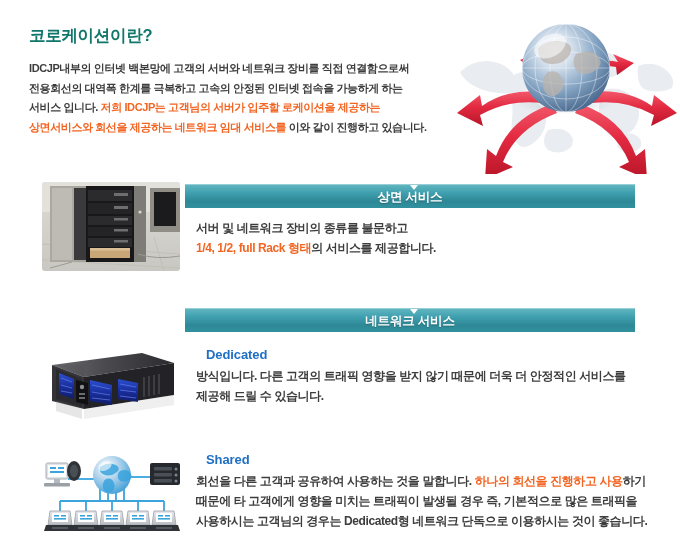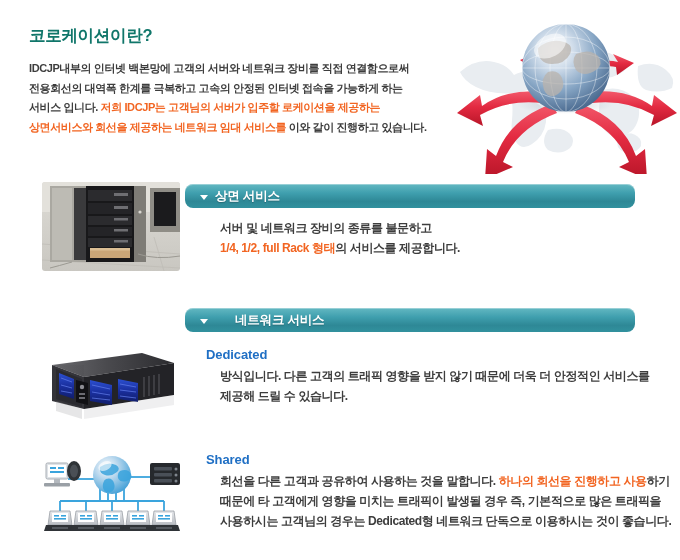--- a/index.html
+++ b/index.html
@@ -55,55 +55,55 @@
     overflow: hidden;
   }
   .globe-hero svg { display: block; }
 
   
   .bar {
     position: absolute;
     height: 24px;
     left: 185px;
     width: 450px;
-    border-radius: 8px;
+    border-radius: 0;
     background: linear-gradient(180deg, #63b8c2 0%, #3f9fae 38%, #2e8896 72%, #31919e 100%);
     box-shadow: inset 0 1px 0 rgba(255,255,255,0.35);
     display: flex;
     align-items: center;
+    flex-direction: column;
   }
   .bar .caret {
     margin-left: 15px;
     margin-right: 7px;
     width: 0; height: 0;
     border-left: 4.5px solid transparent;
     border-right: 4.5px solid transparent;
     border-top: 5.5px solid #ffffff;
     position: relative;
     top: 1px;
   }
   .bar .bar-label {
     font-size: 12.5px;
     font-weight: bold;
     color: #ffffff;
     letter-spacing: -0.2px;
     text-shadow: 0 1px 1px rgba(0,0,0,0.22);
   }
   #bar-colo { top: 184px; }
-  #bar-net  { top: 308px; gap: 20px; }
+  #bar-net  { top: 308px; }
 
   
   .copy {
     position: absolute;
     font-size: 12px;
     line-height: 20px;
     letter-spacing: -0.4px;
     font-weight: bold;
     color: #3d3d3d;
-    margin-left: 24px;
   }
   .copy .ln { display: block; white-space: nowrap; }
   .sub-head {
     position: absolute;
     font-size: 13px;
     font-weight: bold;
     color: #1f6fc4;
     letter-spacing: -0.1px;
     padding-left: 10px;
   }

